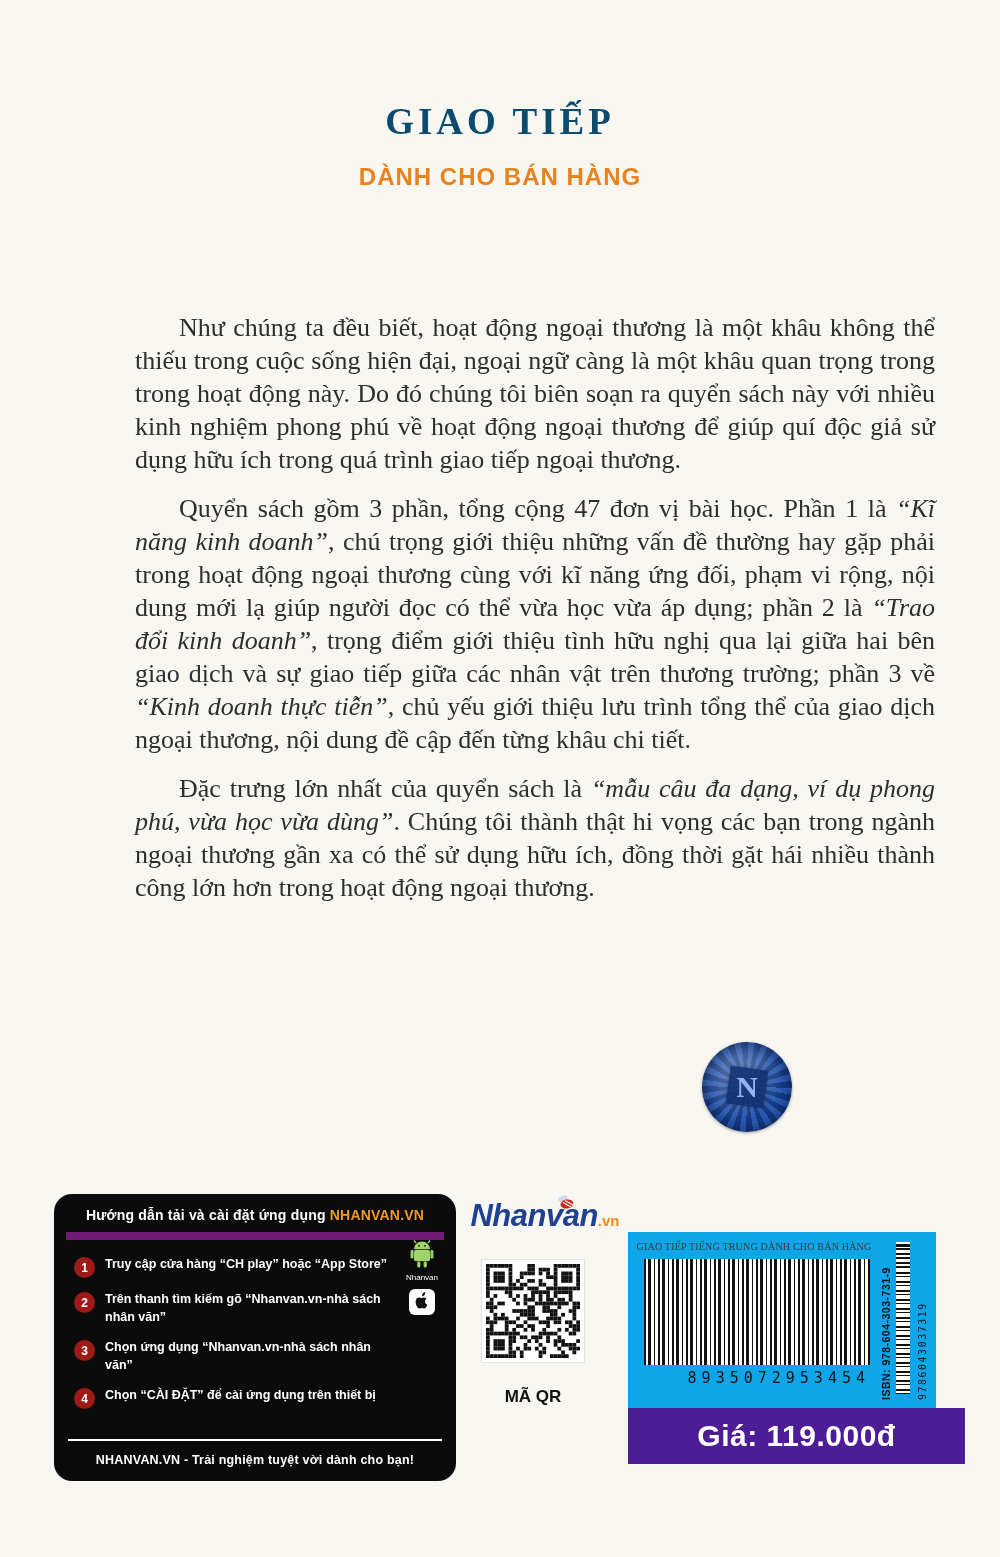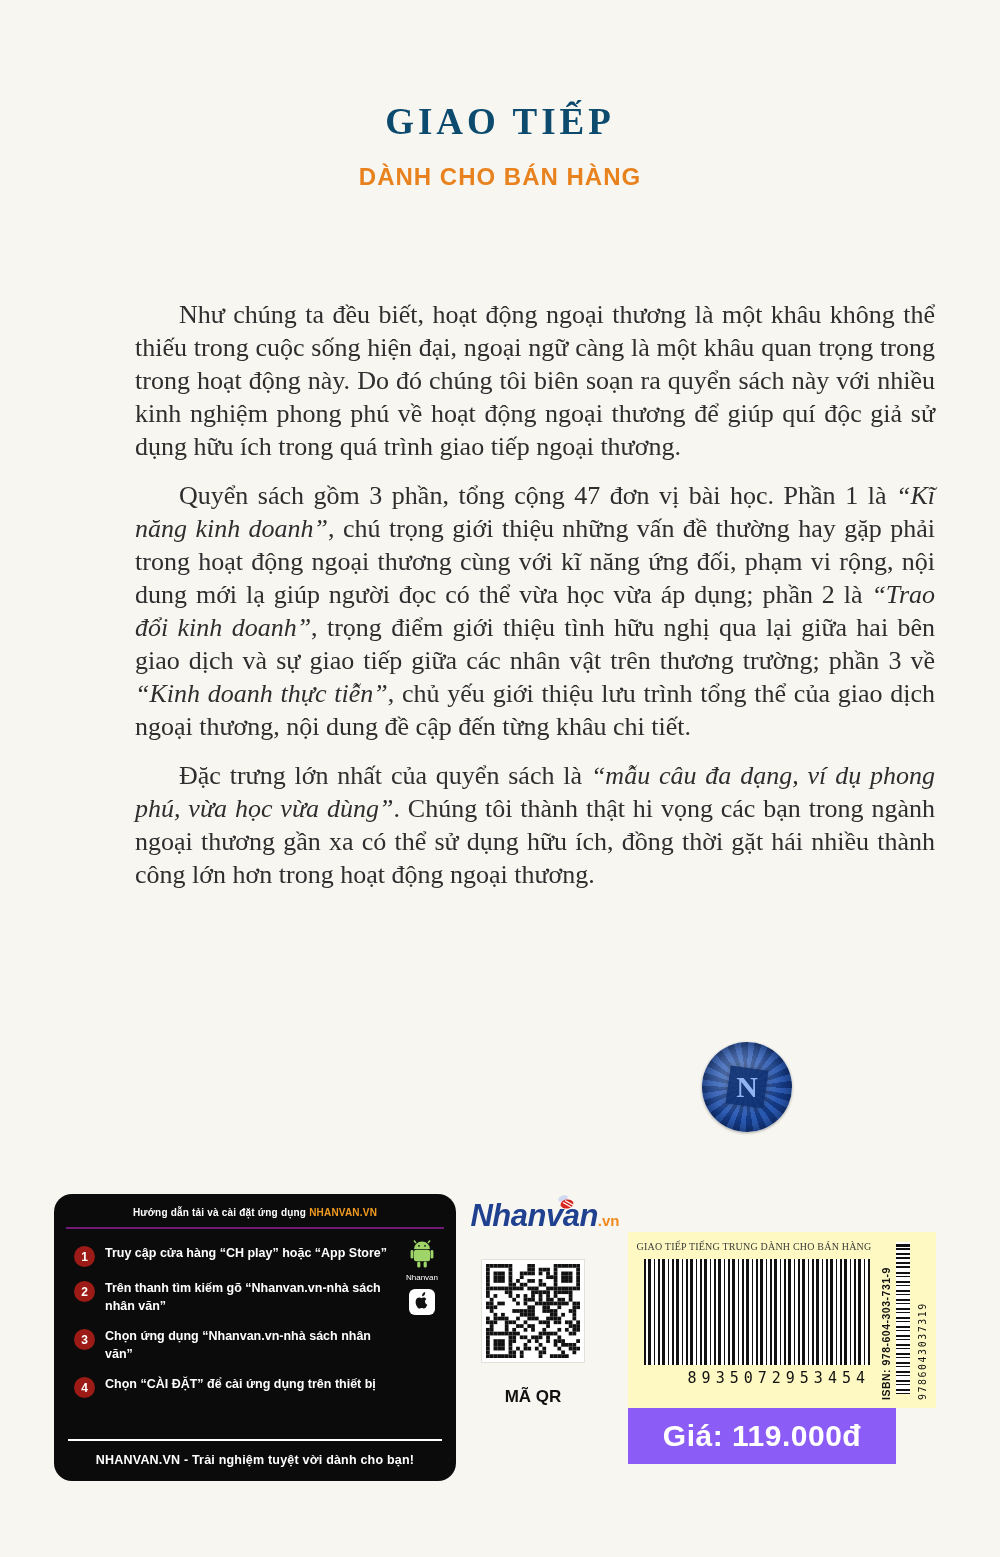--- a/index.html
+++ b/index.html
@@ -27,21 +27,21 @@
     text-shadow:-2px -2px 0 #fff,2px -2px 0 #fff,-2px 2px 0 #fff,2px 2px 0 #fff,3px 5px 5px rgba(0,0,0,0.45);
   }
   .title-3{
     margin-top:20px;
     font-size:24px;font-weight:700;letter-spacing:1px;
     color:#e8821e;
   }
 
   
   .body-text{
-    position:absolute;left:135px;right:65px;top:298px;
+    position:absolute;left:135px;right:65px;top:311px;
     font-family:"Liberation Serif", serif;
     font-size:26px;line-height:33px;
     color:#2e2e2e;
     text-align:justify;
   }
   .body-text p{margin:0 0 16px;text-indent:44px;}
   .body-text em{font-style:italic;}
 
   
   .seal{
@@ -63,22 +63,22 @@
     color:#9fc3ff;z-index:2;opacity:0.9;
   }
 
   
   .guide-box{
     position:absolute;left:54px;top:1194px;width:402px;height:287px;
     background:#0b0b0b;border-radius:18px;color:#fff;box-sizing:border-box;
   }
   .guide-header{
     padding:13px 14px 9px;margin:0 12px;
-    text-align:center;font-size:10px;font-weight:700;
-    border-bottom:2px solid #701a75;
+    text-align:center;font-size:14px;font-weight:700;
+    border-bottom:8px solid #701a75;
     letter-spacing:0.2px;
   }
   .guide-header .brand{color:#f29b22;}
   .guide-steps{padding:16px 62px 4px 20px;}
   .step{display:flex;align-items:flex-start;gap:10px;margin-bottom:13px;}
   .step-num{
     flex:0 0 auto;width:21px;height:21px;border-radius:50%;
     background:#9c1b16;color:#fff;font-size:12px;font-weight:700;
     display:flex;align-items:center;justify-content:center;margin-top:1px;
   }
@@ -112,21 +112,21 @@
     background:#fff;border:1px solid #e3e1da;box-sizing:border-box;padding:4px;
   }
   .qr-wrap svg{display:block;width:94px;height:94px;}
   .qr-label{
     position:absolute;left:481px;top:1387px;width:104px;text-align:center;
     font-size:17px;font-weight:700;color:#111;
   }
 
   
   .barcode-panel{
-    position:absolute;left:628px;top:1232px;width:308px;height:176px;background:#fef9c3;
+    position:absolute;left:628px;top:1232px;width:308px;height:176px;background:#0ea5e9;
   }
   .bc-header{
     position:absolute;left:0;top:9px;width:252px;text-align:center;
     font-family:"Liberation Serif", serif;font-size:10px;color:#3a3a3a;letter-spacing:0.2px;
   }
   .bc-bars{
     position:absolute;left:16px;top:27px;width:226px;height:106px;
     background:repeating-linear-gradient(90deg,
       #111 0px,#111 2px,#fff 2px,#fff 4px,
       #111 4px,#111 7px,#fff 7px,#fff 10px,
@@ -150,22 +150,22 @@
   }
   .bc-isbn-digits{
     position:absolute;right:8px;top:8px;height:160px;
     writing-mode:vertical-rl;transform:rotate(180deg);
     display:flex;align-items:center;
     font-family:"DejaVu Sans Mono", monospace;font-size:10px;letter-spacing:1.5px;color:#111;
   }
 
   
   .price-bar{
-    position:absolute;left:628px;top:1408px;width:268px;height:56px;
-    background:#8b5cf6;color:#fff;
+    position:absolute;left:628px;top:1408px;width:337px;height:56px;
+    background:#4c1d95;color:#fff;
     display:flex;align-items:center;justify-content:center;
     font-size:30px;font-weight:700;letter-spacing:0.5px;
   }
 </style>
 </head>
 <body>
 
 <div class="page">
 
   <header class="title-block">

